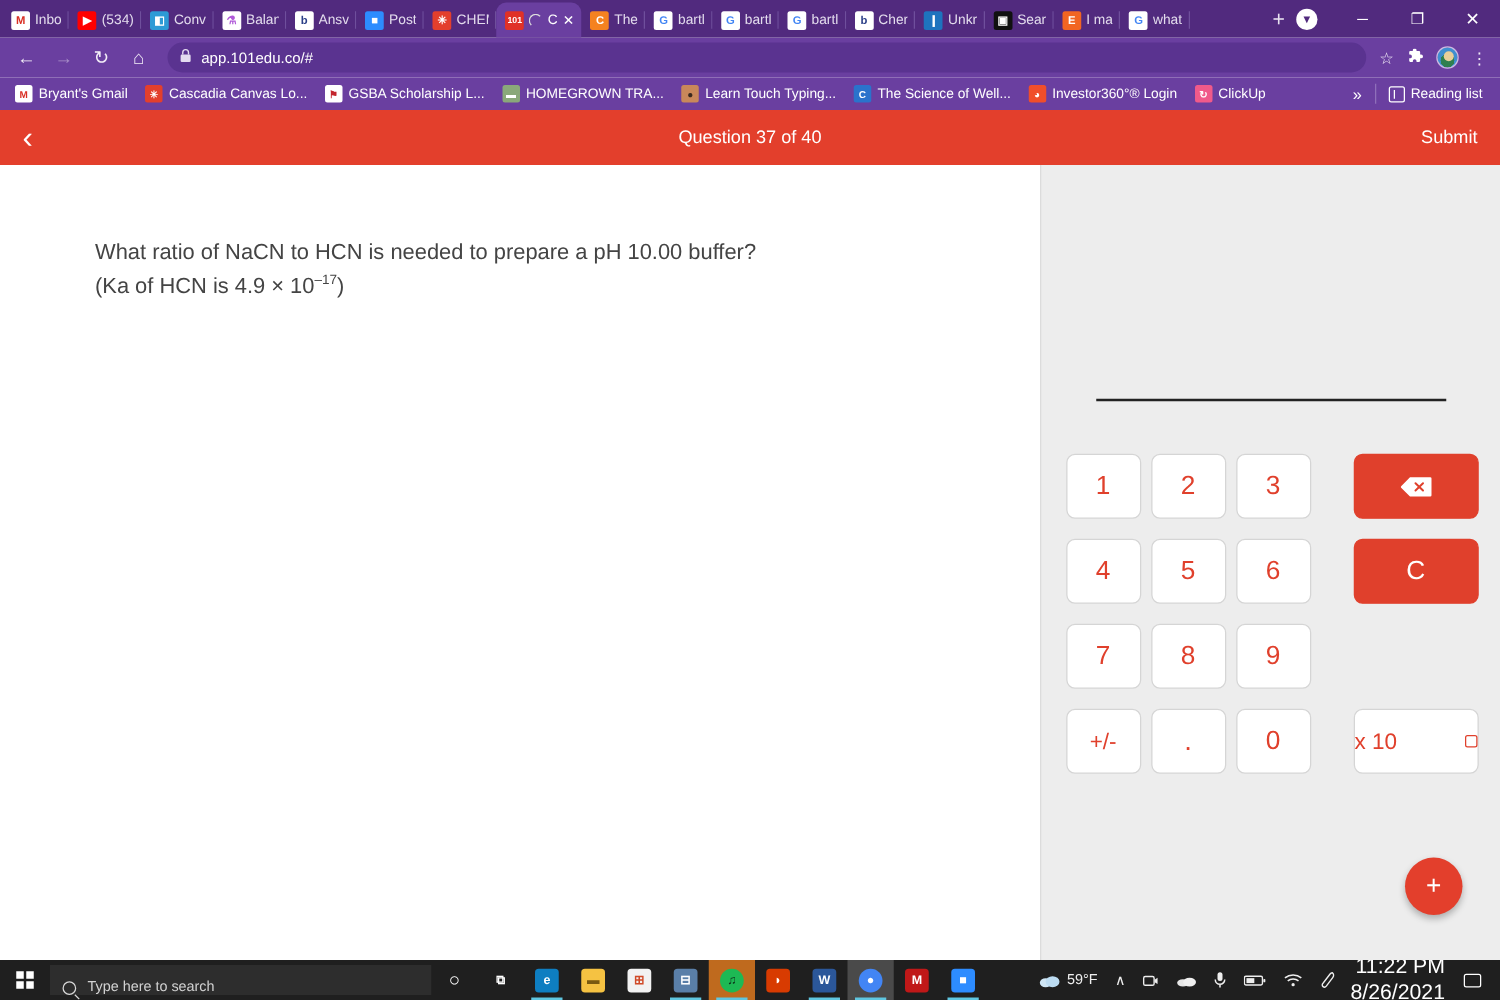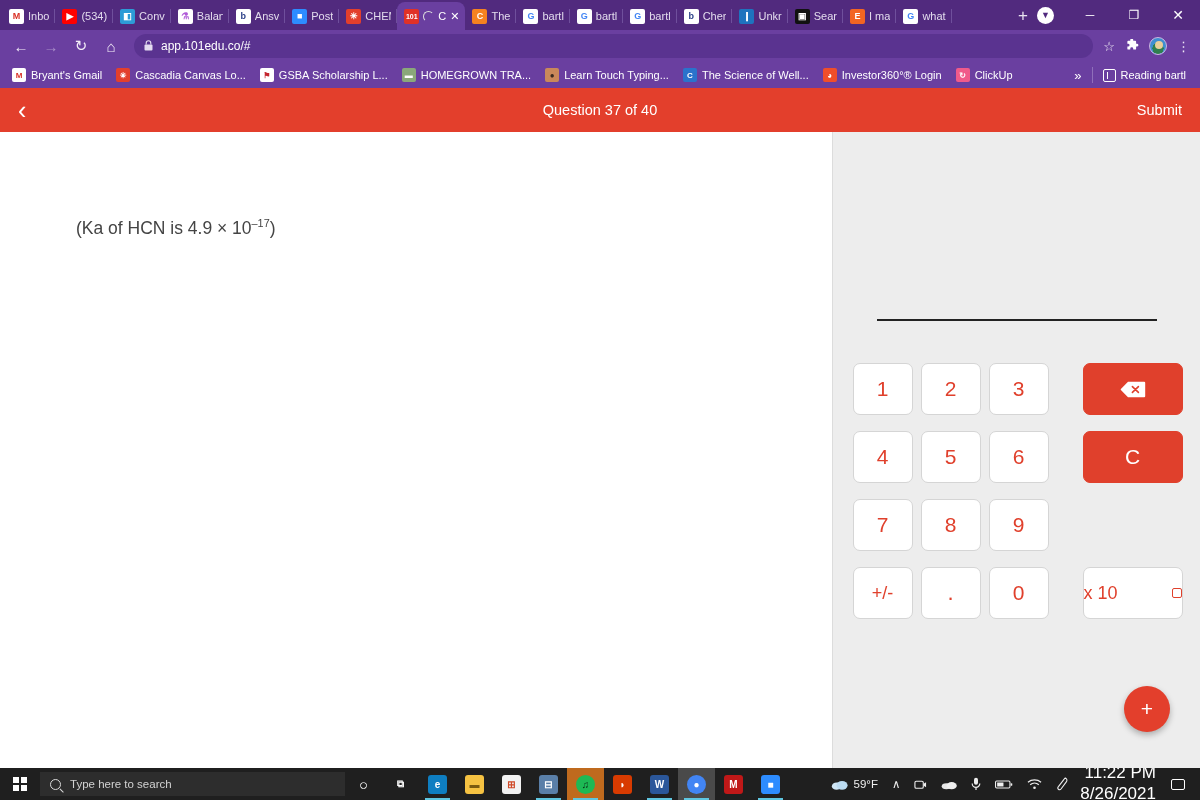--- a/index.html
+++ b/index.html
@@ -173,21 +173,21 @@
 
   
   .taskbar {
     height: 32px; background: #1f1f1f; display: flex; align-items: center;
     color: #fff; font-size: 11.5px; flex-shrink: 0;
   }
   .start-btn { width: 40px; height: 32px; display: flex; align-items: center; justify-content: center; }
   .win-logo { display: grid; grid-template-columns: 6px 6px; grid-template-rows: 6px 6px; gap: 1.5px; }
   .win-logo span { background: #fff; display: block; }
   .tb-search {
-    width: 305px; height: 24px; background: #2d2d2d; display: flex; align-items: center;
+    width: 305px; height: 24px; background: #2d2d2d; display: flex; align-items: flex-end;
     gap: 9px; padding: 0 10px; color: #d2d2d2; font-size: 11.5px;
   }
   .mag {
     width: 11px; height: 11px; border: 1.4px solid #d9d9d9; border-radius: 50%;
     position: relative; flex: 0 0 11px;
   }
   .mag::after { content:""; position:absolute; right:-4px; bottom:-3px; width:5px; height:1.4px;
                 background:#d9d9d9; transform: rotate(45deg); }
   .tb-apps { display: flex; align-items: center; height: 32px; }
   .tb-app {
@@ -355,37 +355,37 @@
           <span>ClickUp</span>
         </div>
       </div>
     <div class="bm-spacer"></div>
     <div class="bm-chev">»</div>
     <div class="bm-divider"></div>
     <div class="reading-list">
       <span class="rl-ico">
           <i></i>
         </span>
-      <span>Reading bartl</span>
+      <span>Reading list</span>
     </div>
   </div>
 
   <div class="viewport">
 
     <div class="appbar">
       <div class="back-chev">‹</div>
       <div class="appbar-title">Question 37 of 40</div>
       <div class="submit-btn">Submit</div>
     </div>
 
     <div class="content">
 
       <div class="qpanel">
         <div class="qtext">
-          <br>
+          <span>What ratio of NaCN to HCN is needed to prepare a pH 10.00 buffer?</span><br>
           <span>(Ka of HCN is 4.9 × 10</span><sup>–17</sup><span>)</span>
         </div>
       </div>
 
       <div class="calcpanel">
         <div class="answer-line"></div>
 
         <div class="keypad">
           <div class="key">1</div>
           <div class="key">2</div>

